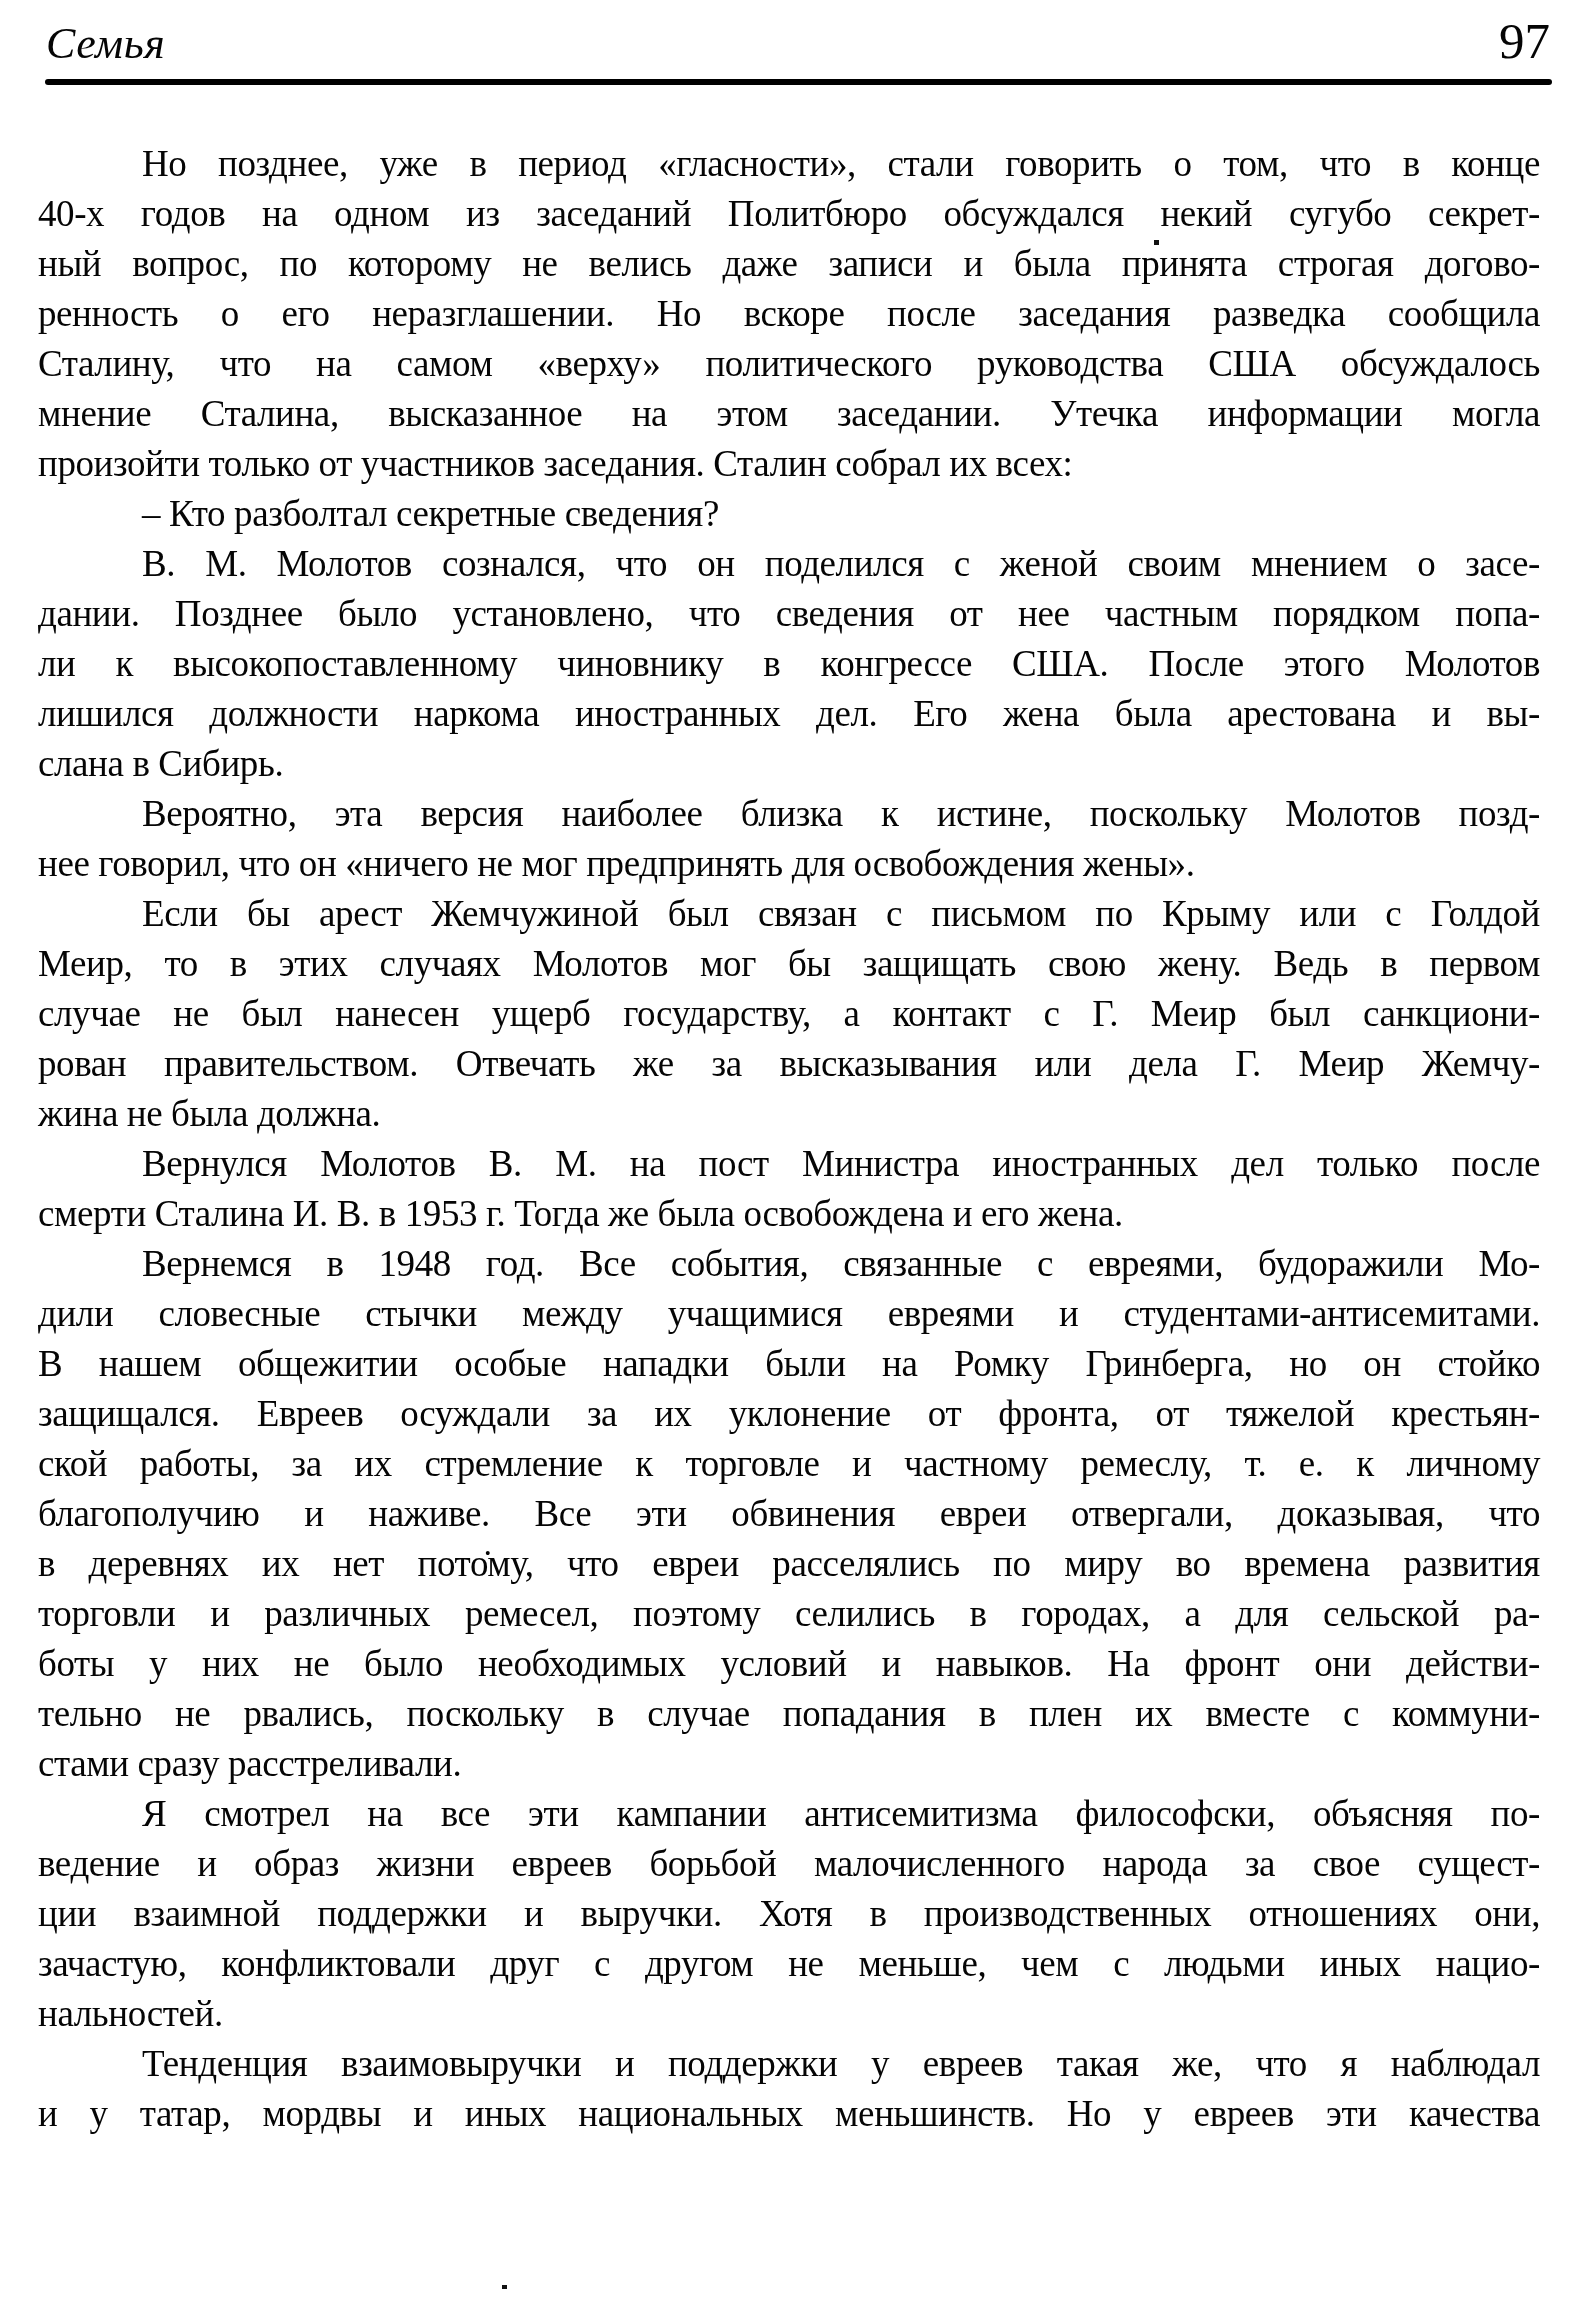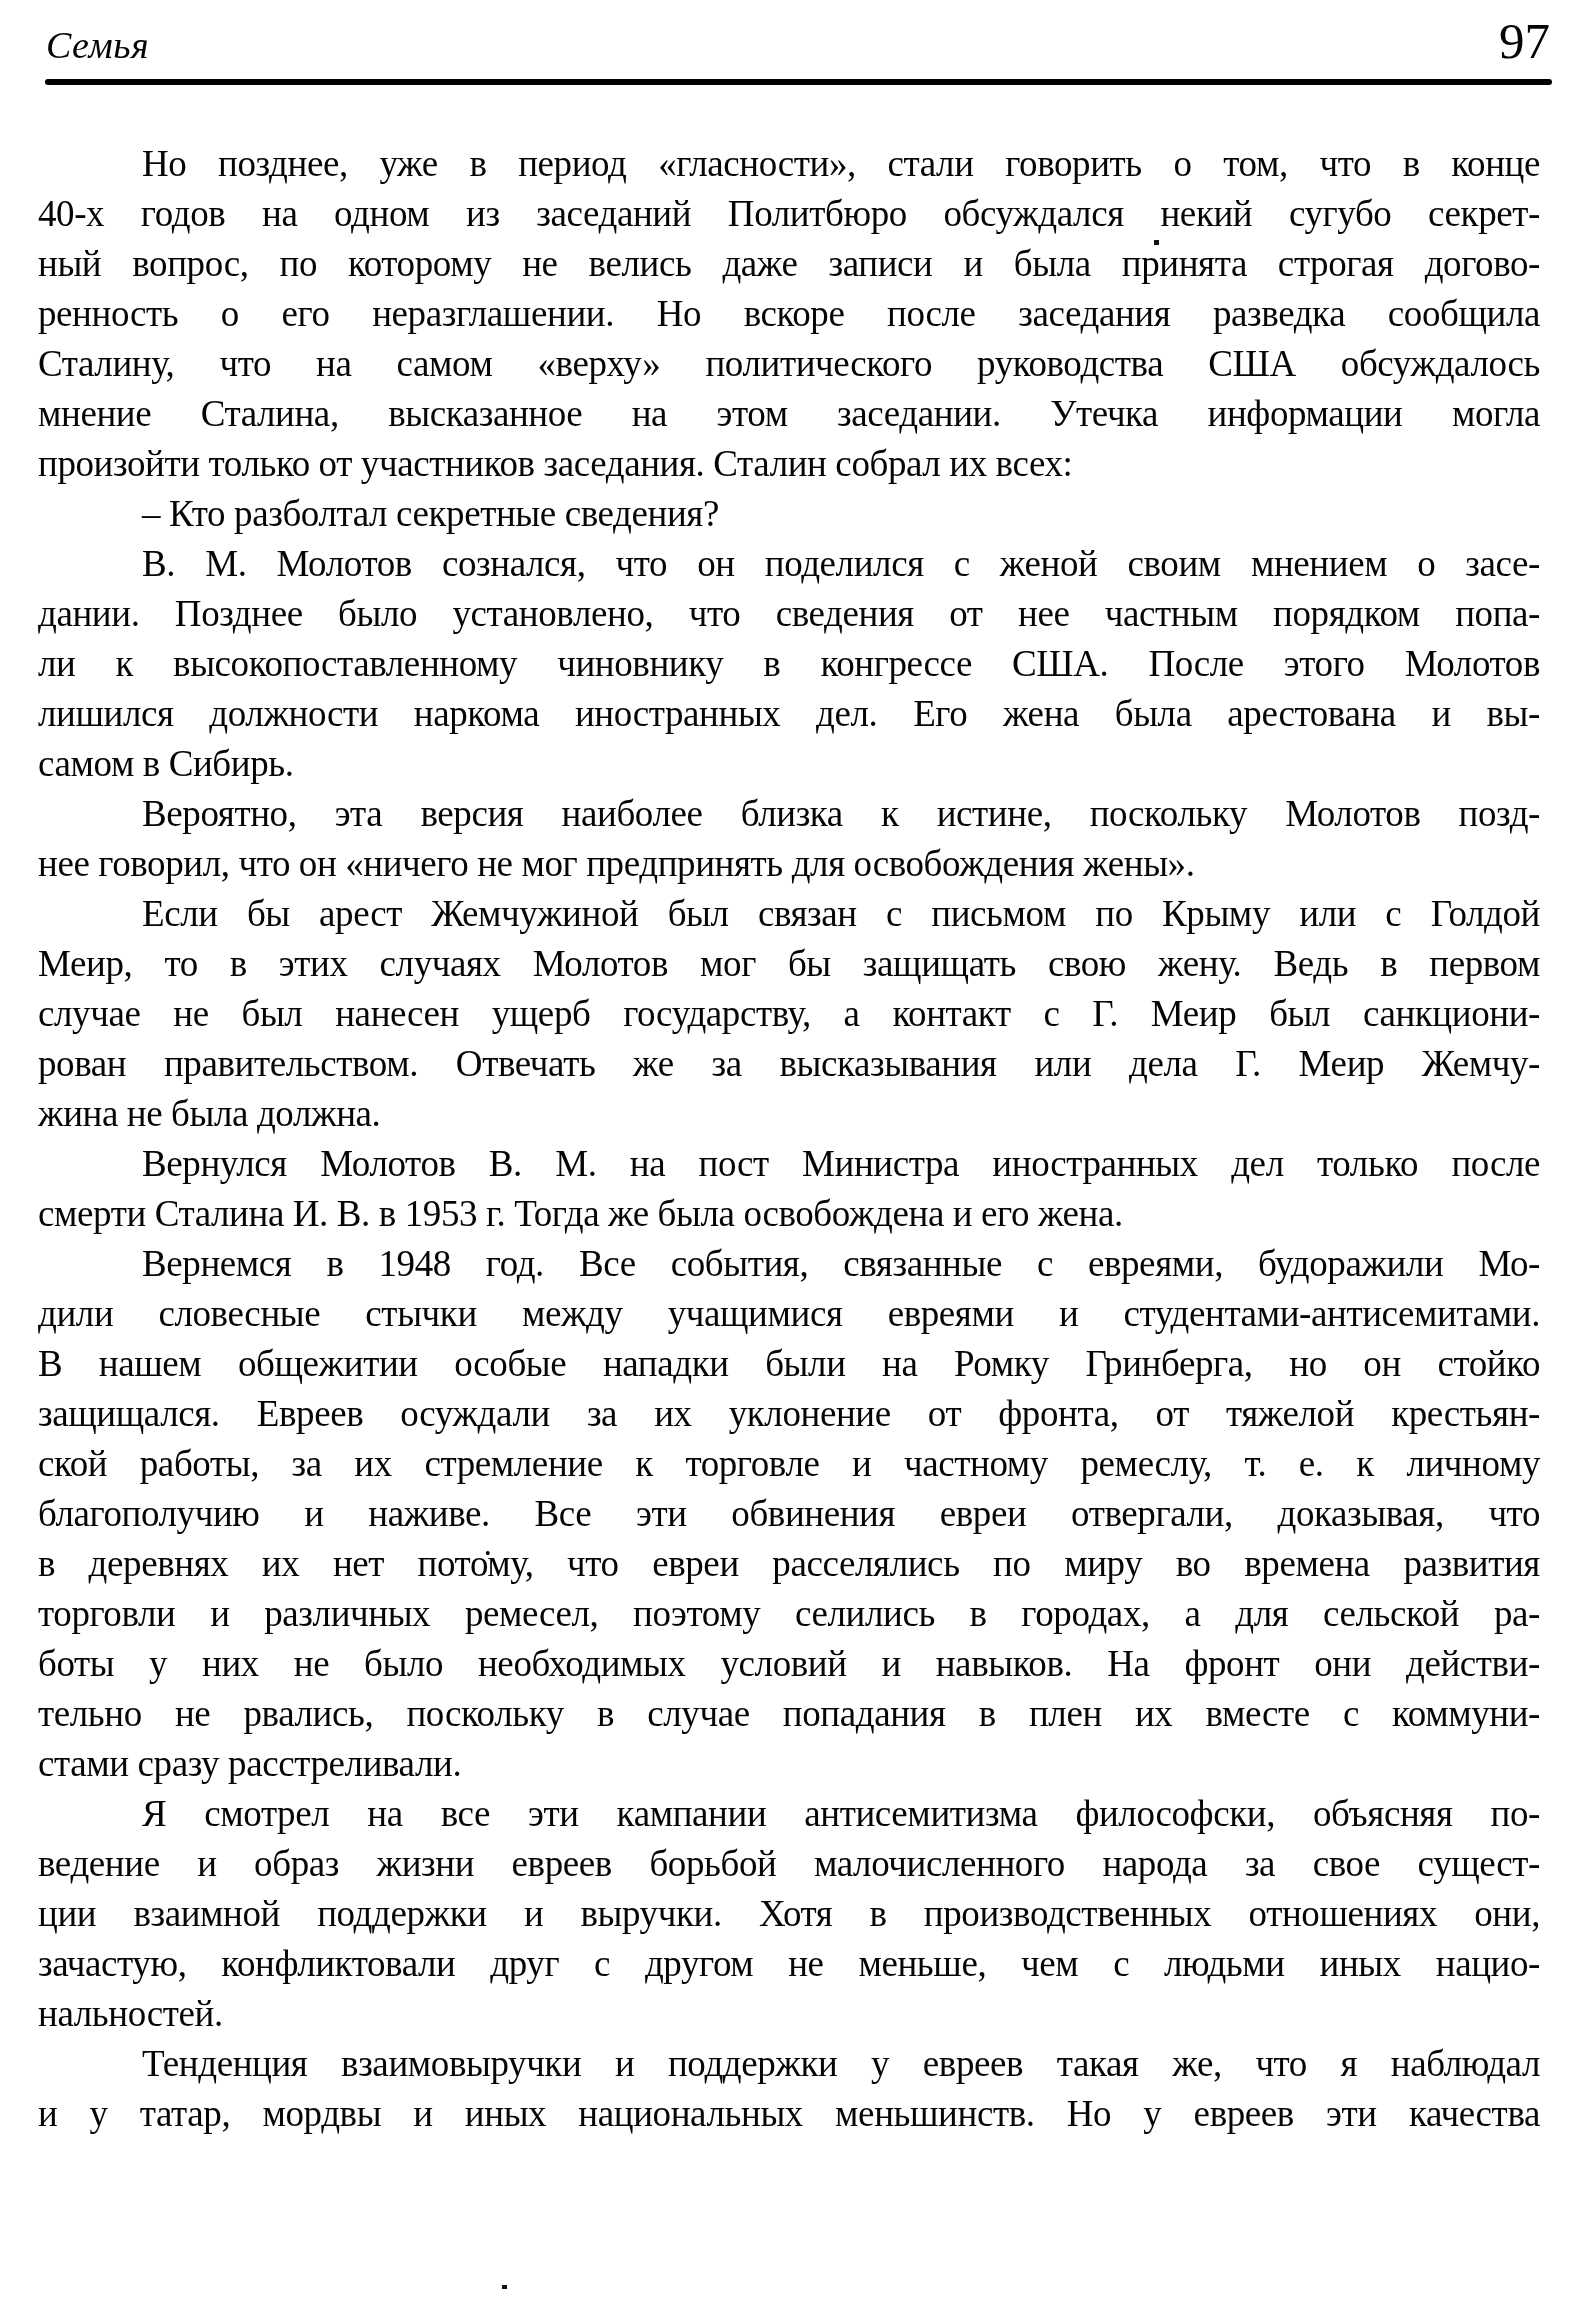--- a/index.html
+++ b/index.html
@@ -13,21 +13,21 @@
     overflow:hidden;
   }
   .running-head{
     position:absolute;
     left:46px;top:18px;width:1504px;
     display:flex;justify-content:space-between;align-items:baseline;
     line-height:46px;
   }
   .head-title{
     font-style:italic;
-    font-size:38px;
+    font-size:44px;
     letter-spacing:0.5px;
     text-align:center;
   }
   .head-page{
     font-size:51px;
   }
   .rule{
     position:absolute;
     left:45px;top:79px;
     width:1507px;height:6px;
@@ -84,21 +84,21 @@
         <div class="line no-just">произойти только от участников заседания. Сталин собрал их всех:</div>
       </div>
       <div class="paragraph">
         <div class="line indent no-just">– Кто разболтал секретные сведения?</div>
       </div>
       <div class="paragraph">
         <div class="line indent">В. М. Молотов сознался, что он поделился с женой своим мнением о засе-</div>
         <div class="line">дании. Позднее было установлено, что сведения от нее частным порядком попа-</div>
         <div class="line">ли к высокопоставленному чиновнику в конгрессе США. После этого Молотов</div>
         <div class="line">лишился должности наркома иностранных дел. Его жена была арестована и вы-</div>
-        <div class="line no-just">самом в Сибирь.</div>
+        <div class="line no-just">слана в Сибирь.</div>
       </div>
       <div class="paragraph">
         <div class="line indent">Вероятно, эта версия наиболее близка к истине, поскольку Молотов позд-</div>
         <div class="line no-just">нее говорил, что он «ничего не мог предпринять для освобождения жены».</div>
       </div>
       <div class="paragraph">
         <div class="line indent">Если бы арест Жемчужиной был связан с письмом по Крыму или с Голдой</div>
         <div class="line">Меир, то в этих случаях Молотов мог бы защищать свою жену. Ведь в первом</div>
         <div class="line">случае не был нанесен ущерб государству, а контакт с Г. Меир был санкциони-</div>
         <div class="line">рован правительством. Отвечать же за высказывания или дела Г. Меир Жемчу-</div>

